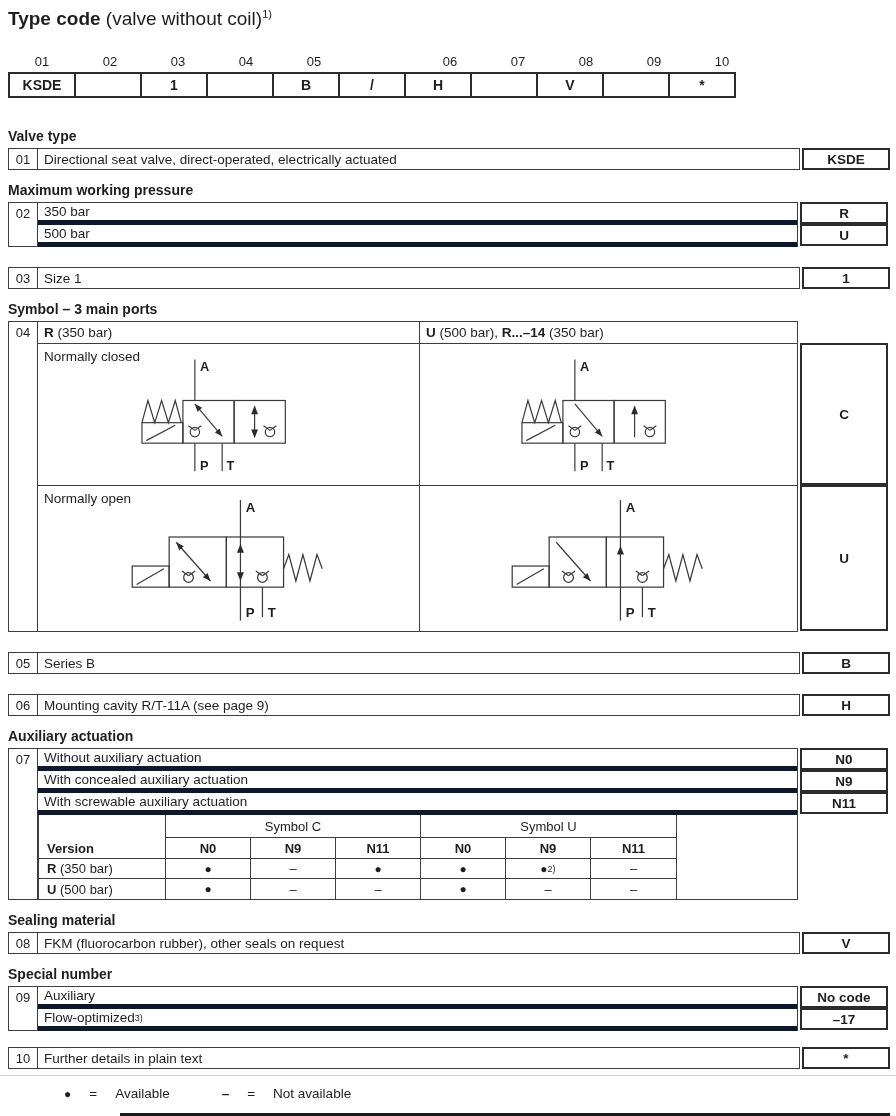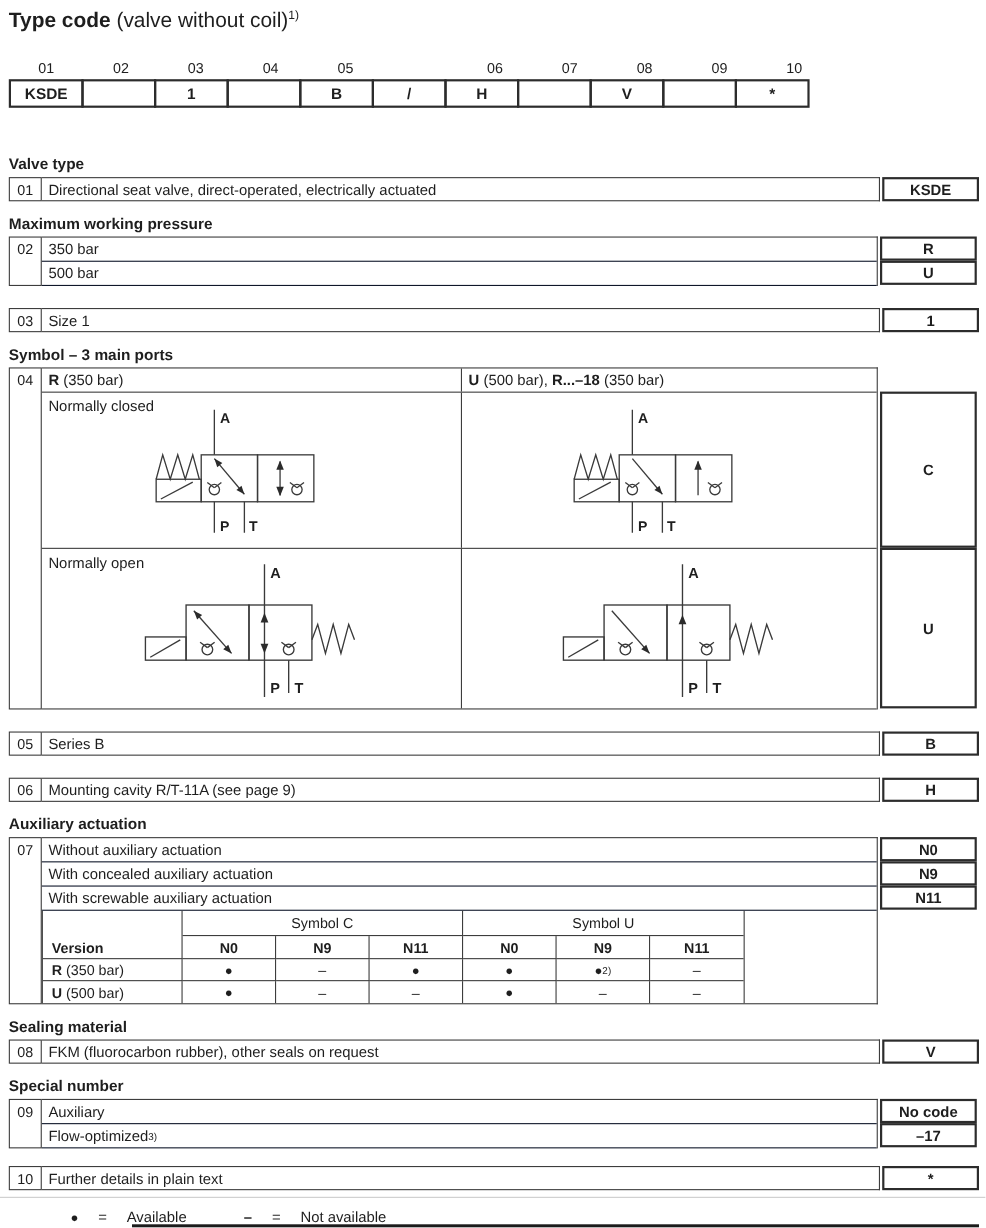--- a/index.html
+++ b/index.html
@@ -14,35 +14,35 @@
 
   
   .tc-nums { display:flex; margin:20px 0 0 8px; }
   .tc-nums .n { width:68px; text-align:center; font-size:13px; height:16px; }
   .tc-boxes { display:flex; margin:2px 0 0 8px; }
   .tc-boxes .c { width:68px; height:26px; border:2px solid #2c2c2c; display:flex; align-items:center; justify-content:center; font-weight:bold; font-size:14px; }
   .tc-boxes .c + .c { margin-left:-2px; }
 
   
   .h { font-weight:bold; font-size:14px; margin:12px 0 3px 8px; height:17px; }
-  .h.first { margin-top:43px; }
+  .h.first { margin-top:30px; }
 
   
   .row { display:flex; margin:0 6px 0 8px; }
   .gap20 { margin-top:20px; }
   .gap16 { margin-top:16px; }
   .cellnum { width:30px; border:1px solid #3d3d3d; display:flex; align-items:center; justify-content:center; font-size:13px; flex:none; }
   .cellnum.tall { align-items:flex-start; padding-top:3px; }
   .celldesc { flex:1; border:1px solid #3d3d3d; border-left:none; padding:0 6px; font-size:13.5px; display:flex; align-items:center; height:22px; }
   .codebox { width:88px; flex:none; border:2px solid #2c2c2c; margin-left:2px; display:flex; align-items:center; justify-content:center; font-weight:bold; font-size:13.5px; height:22px; }
   .b { font-weight:bold; }
 
   
   .mid { flex:1; border-top:1px solid #3d3d3d; border-right:1px solid #3d3d3d; }
-  .subrow { height:22px; border-bottom:1px solid #0f172a; padding:0 6px; font-size:13.5px; display:flex; align-items:center; }
+  .subrow { height:22px; border-bottom:5px solid #0f172a; padding:0 6px; font-size:13.5px; display:flex; align-items:center; }
   .codes { display:flex; flex-direction:column; width:90px; flex:none; margin-left:2px; }
   .codes .codebox { margin-left:0; }
   sup { font-size:9px; }
 
   
   .symwrap { display:flex; margin:0 6px 0 8px; }
   .symmid { flex:1; display:flex; flex-direction:column; border-top:1px solid #3d3d3d; border-right:1px solid #3d3d3d; }
   .symhead { display:flex; height:22px; border-bottom:1px solid #3d3d3d; }
   .symhead .hc { padding:0 6px; font-size:13.5px; display:flex; align-items:center; }
   .symhead .hc.l { width:382px; border-right:1px solid #3d3d3d; }
@@ -166,21 +166,21 @@
 
   <div class="h">Symbol – 3 main ports</div>
   <div class="symwrap">
     <div class="cellnum tall">04</div>
     <div class="symmid">
       <div class="symhead">
         <div class="hc l">
           <span><span class="b">R</span><span> (350 bar)</span></span>
         </div>
         <div class="hc r">
-          <span><span class="b">U</span><span> (500 bar), </span><span class="b">R...–18</span><span> (350 bar)</span></span>
+          <span><span class="b">U</span><span> (500 bar), </span><span class="b">R...–14</span><span> (350 bar)</span></span>
         </div>
       </div>
 
       <div class="symrow r1">
         <div class="sc l">
           <div class="symlabel">Normally closed</div>
           <svg width="232" height="128" viewBox="0 0 240 150">
             <g stroke="#3a3a3a" stroke-width="1.4" fill="none">
               <line x1="80" y1="10" x2="80" y2="58"></line>
               <rect x="66" y="58" width="60" height="50"></rect>

